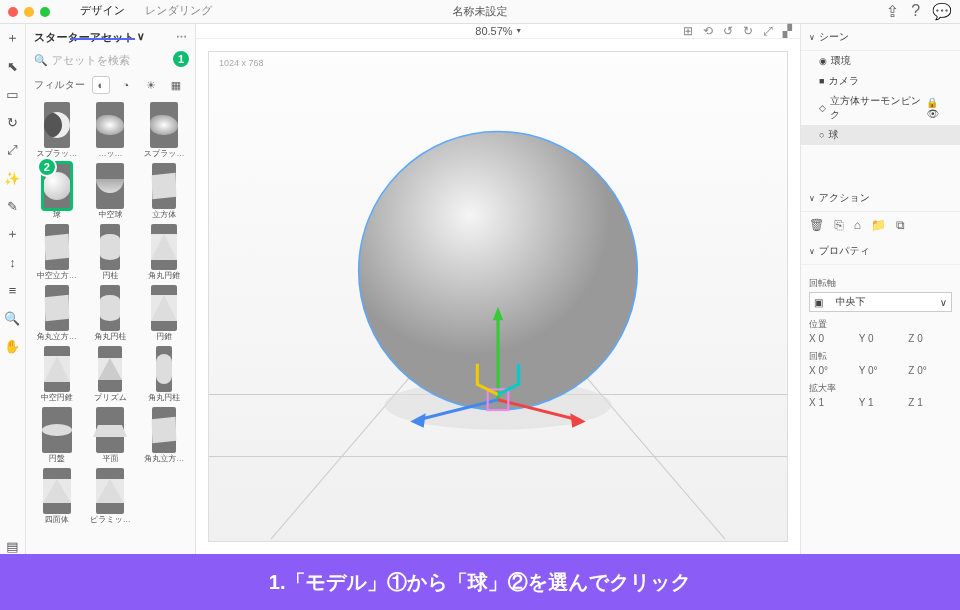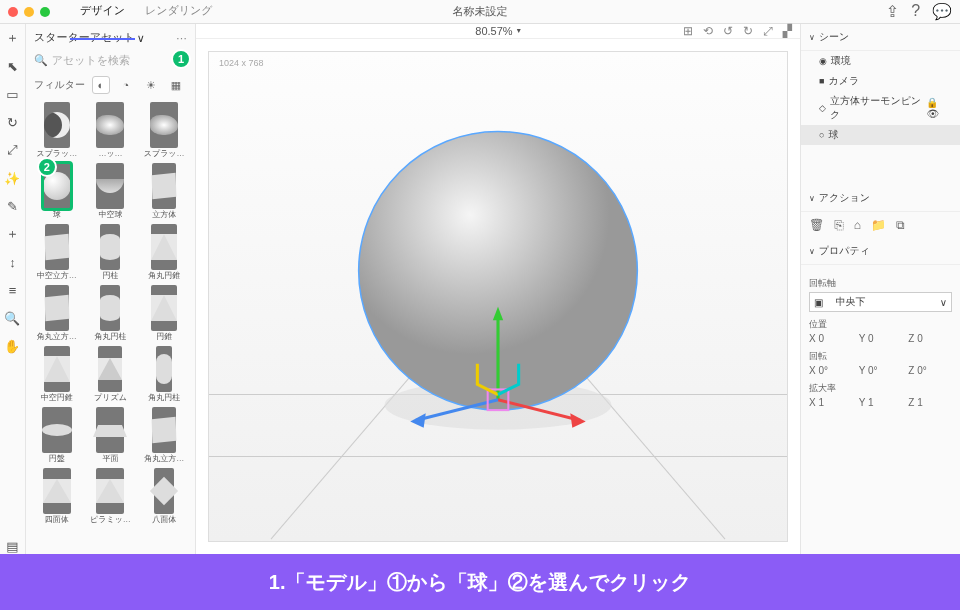--- a/index.html
+++ b/index.html
@@ -10,21 +10,21 @@
 .dot.r{background:#ff5f57}.dot.y{background:#febc2e}.dot.g{background:#28c840}
 .tabs { display:flex; margin-left:20px; font-size:11px; }
 .tab { padding:20px 10px; color:#888; }
 .tab.active { color:#222; border-bottom:2px solid #5566ff; }
 .title-center { position:absolute; left:50%; transform:translateX(-50%); font-size:11px; color:#555; }
 .title-right { margin-left:auto; display:flex; gap:12px; color:#666; }
 .app { display:flex; height:530px; }
 .toolcol { width:26px; background:#fafafa; border-right:1px solid #e5e5e5; display:flex; flex-direction:column; align-items:center; padding-top:6px; gap:12px; color:#555; }
 .toolcol .ti { width:16px; height:16px; display:flex; align-items:center; justify-content:center; font-size:13px; }
 .sidebar { width:170px; background:#fafafa; border-right:1px solid #e5e5e5; display:flex; flex-direction:column; }
-.sb-head { display:flex; align-items:flex-end; padding:6px 8px; font-size:11px; color:#333; }
+.sb-head { display:flex; align-items:flex-start; padding:6px 8px; font-size:11px; color:#333;font-weight:bold; }
 .sb-head .more { margin-left:auto; color:#888; }
 .search { display:flex; align-items:center; padding:2px 8px 4px; font-size:11px; color:#aaa; position:relative; }
 .search .icon { margin-right:4px; }
 .cbadge { position:absolute; width:20px; height:20px; border-radius:50%; background:#0dbd6f; color:#fff; font-size:11px; font-weight:bold; display:flex; align-items:center; justify-content:center; border:2px solid #fff; }
 .filter-row { display:flex; align-items:center; padding:4px 8px; font-size:10px; color:#666; gap:7px; }
 .filter-btn { width:18px; height:18px; border:1px solid transparent; border-radius:3px; display:flex; align-items:center; justify-content:center; font-size:11px; }
 .filter-btn.active { border-color:#ccc; background:#fff; }
 .asset-grid { padding:4px 6px; display:grid; grid-template-columns:repeat(3,1fr); gap:4px; overflow:auto; }
 .asset { background:#787878; border-radius:2px; position:relative; height:46px; display:flex; align-items:center; justify-content:center; }
 .asset-wrap { display:flex; flex-direction:column; align-items:center; }
@@ -238,26 +238,20 @@
             <div class="shape s-tetra"></div>
           </div>
           <div class="asset-label">四面体</div>
         </div>
         <div class="asset-wrap">
           <div class="asset">
             <div class="shape s-tetra"></div>
           </div>
           <div class="asset-label">ピラミッ…</div>
         </div>
-        <div class="asset-wrap">
-          <div class="asset">
-            <div class="shape s-oct"></div>
-          </div>
-          <div class="asset-label">八面体</div>
-        </div>
       </div>
   </div>
 
   <div class="viewport">
     <div class="vp-toolbar">
       <span>80.57%</span>
         <span style="margin-left:4px;font-size:8px">▾</span>
       <div class="ricons">
         <span>⊞</span>
         <span>⟲</span>

